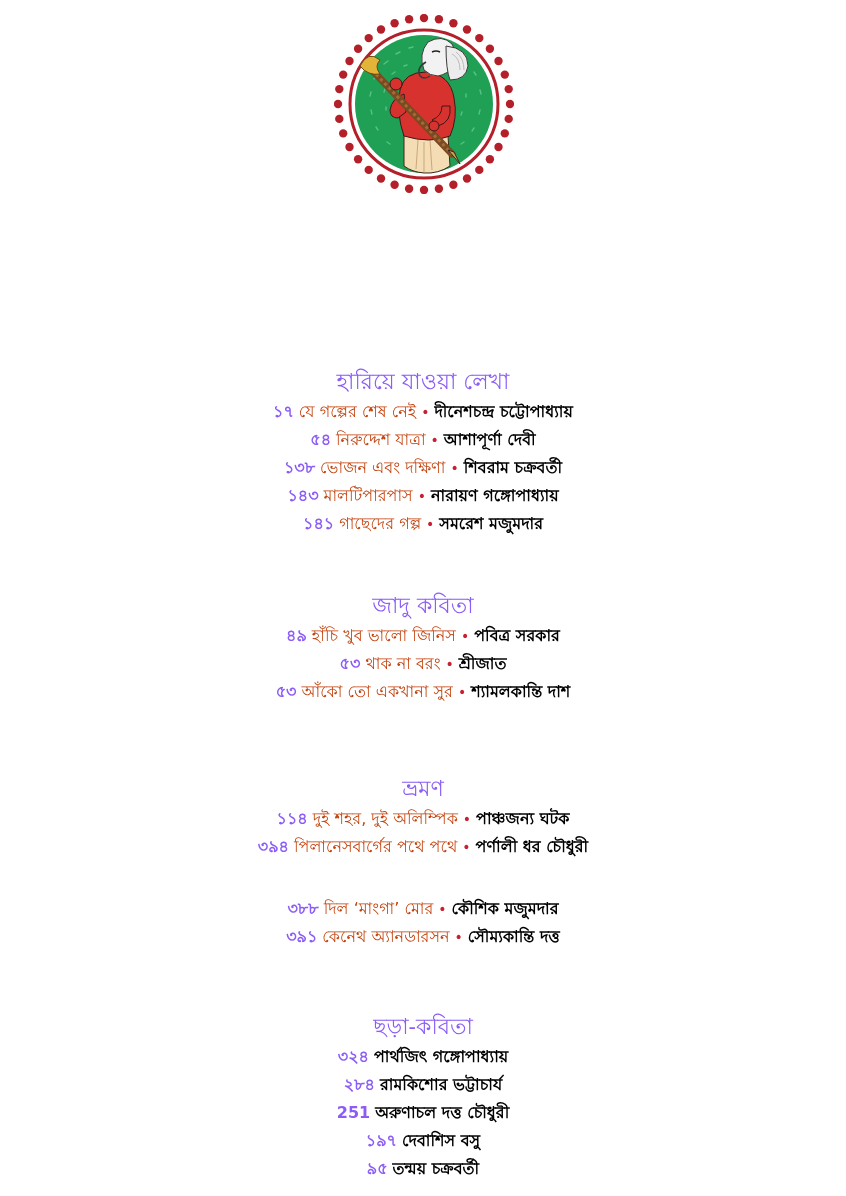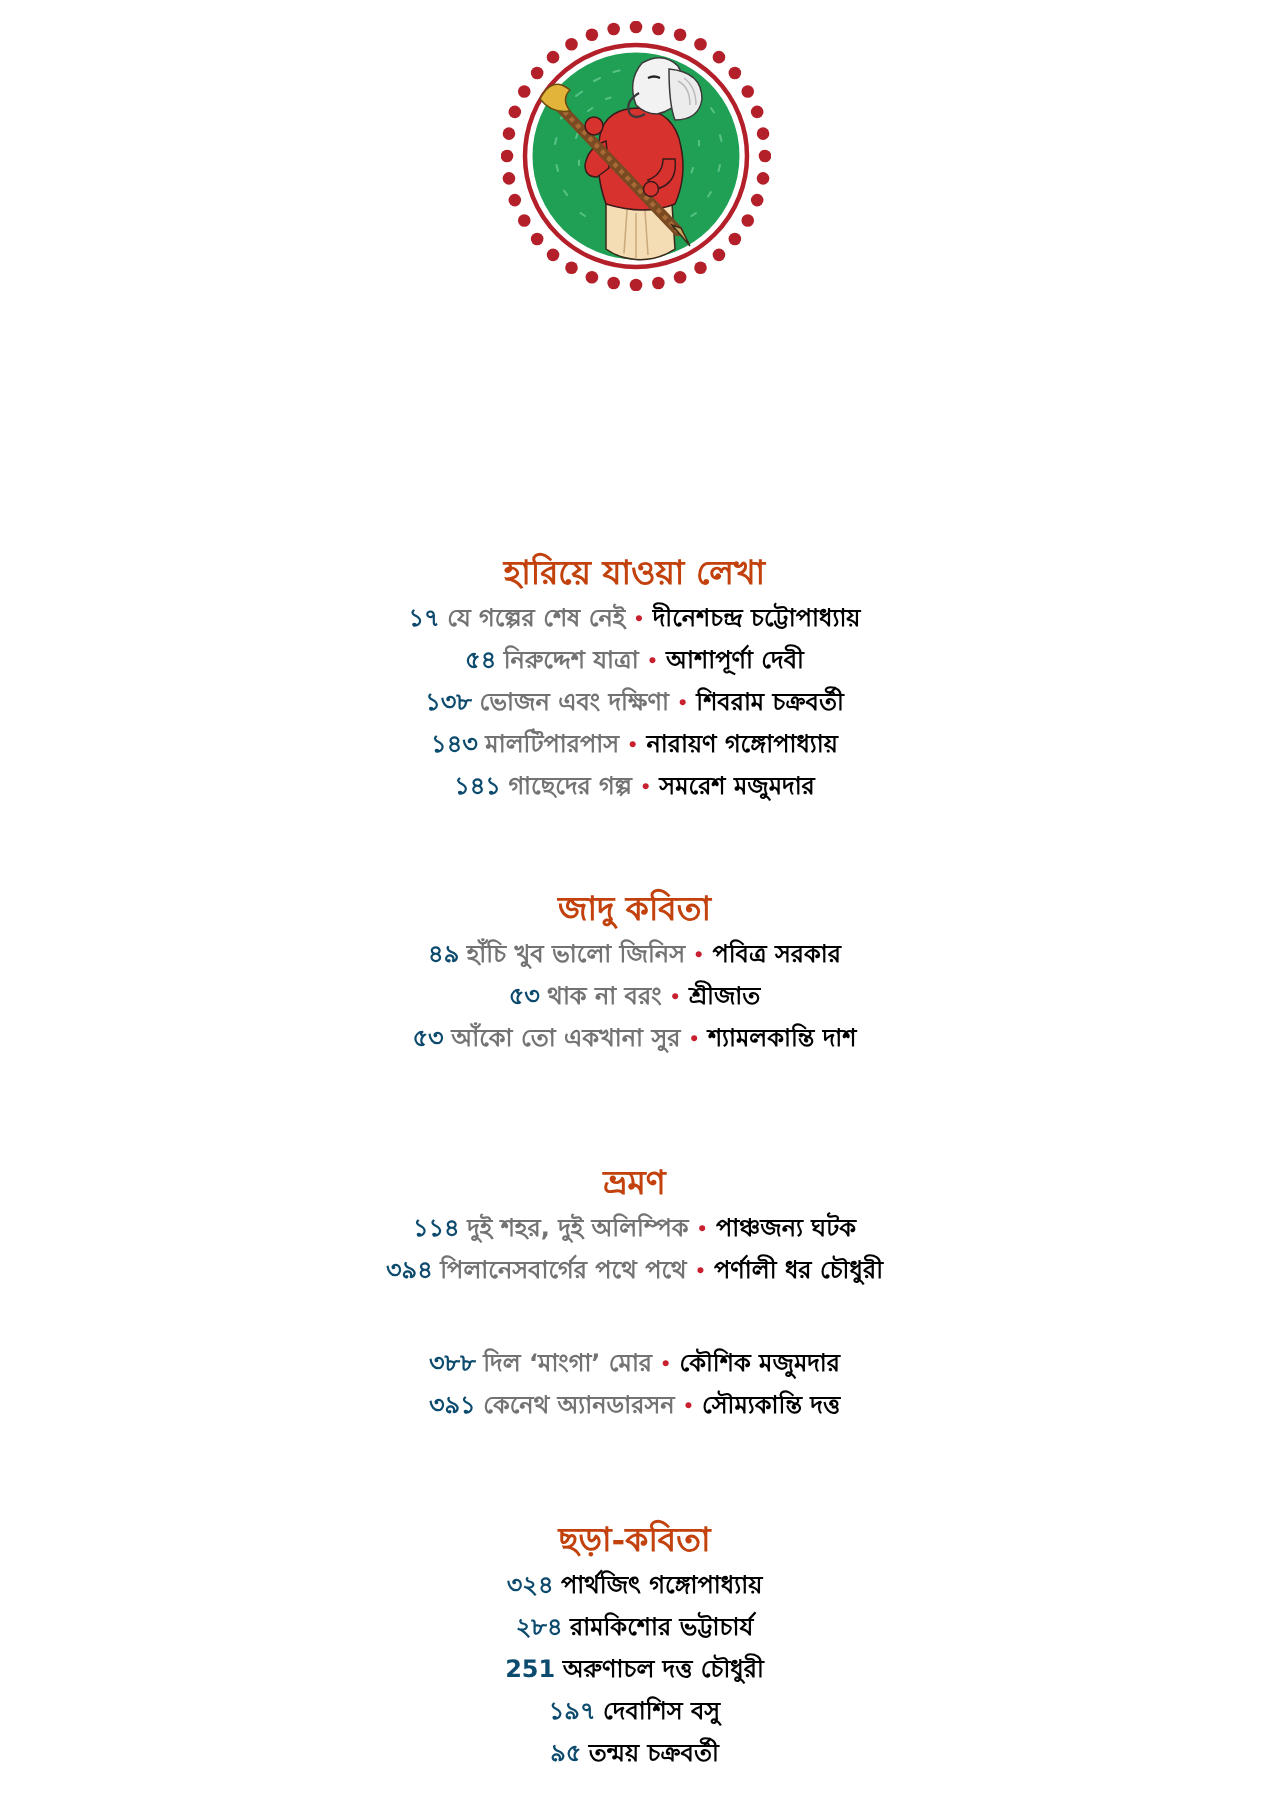--- a/index.html
+++ b/index.html
@@ -23,41 +23,41 @@
       height: 180px;
     }
     .section {
       position: absolute;
       left: 0;
       width: 846px;
       text-align: center;
     }
     .section-title {
       font-family: "DejaVu Serif", serif;
-      font-weight: bold;
+      font-weight: normal;
       font-size: 22px;
       line-height: 28px;
-      color: #c2410c;
+      color: #8b5cf6;
       margin: 0;
       height: 30px;
     }
     .entry {
       font-size: 16px;
       line-height: 28px;
       height: 28px;
       white-space: nowrap;
     }
     .page-num {
-      color: #0c4a6e;
+      color: #8b5cf6;
       font-weight: bold;
       margin-right: 5px;
     }
     .title {
-      color: #737373;
-      font-weight: bold;
+      color: #c2410c;
+      font-weight: normal;
     }
     .bullet {
       color: #c8202f;
       margin: 0 5px;
       font-size: 14px;
     }
     .author {
       color: #000000;
       font-weight: bold;
     }

